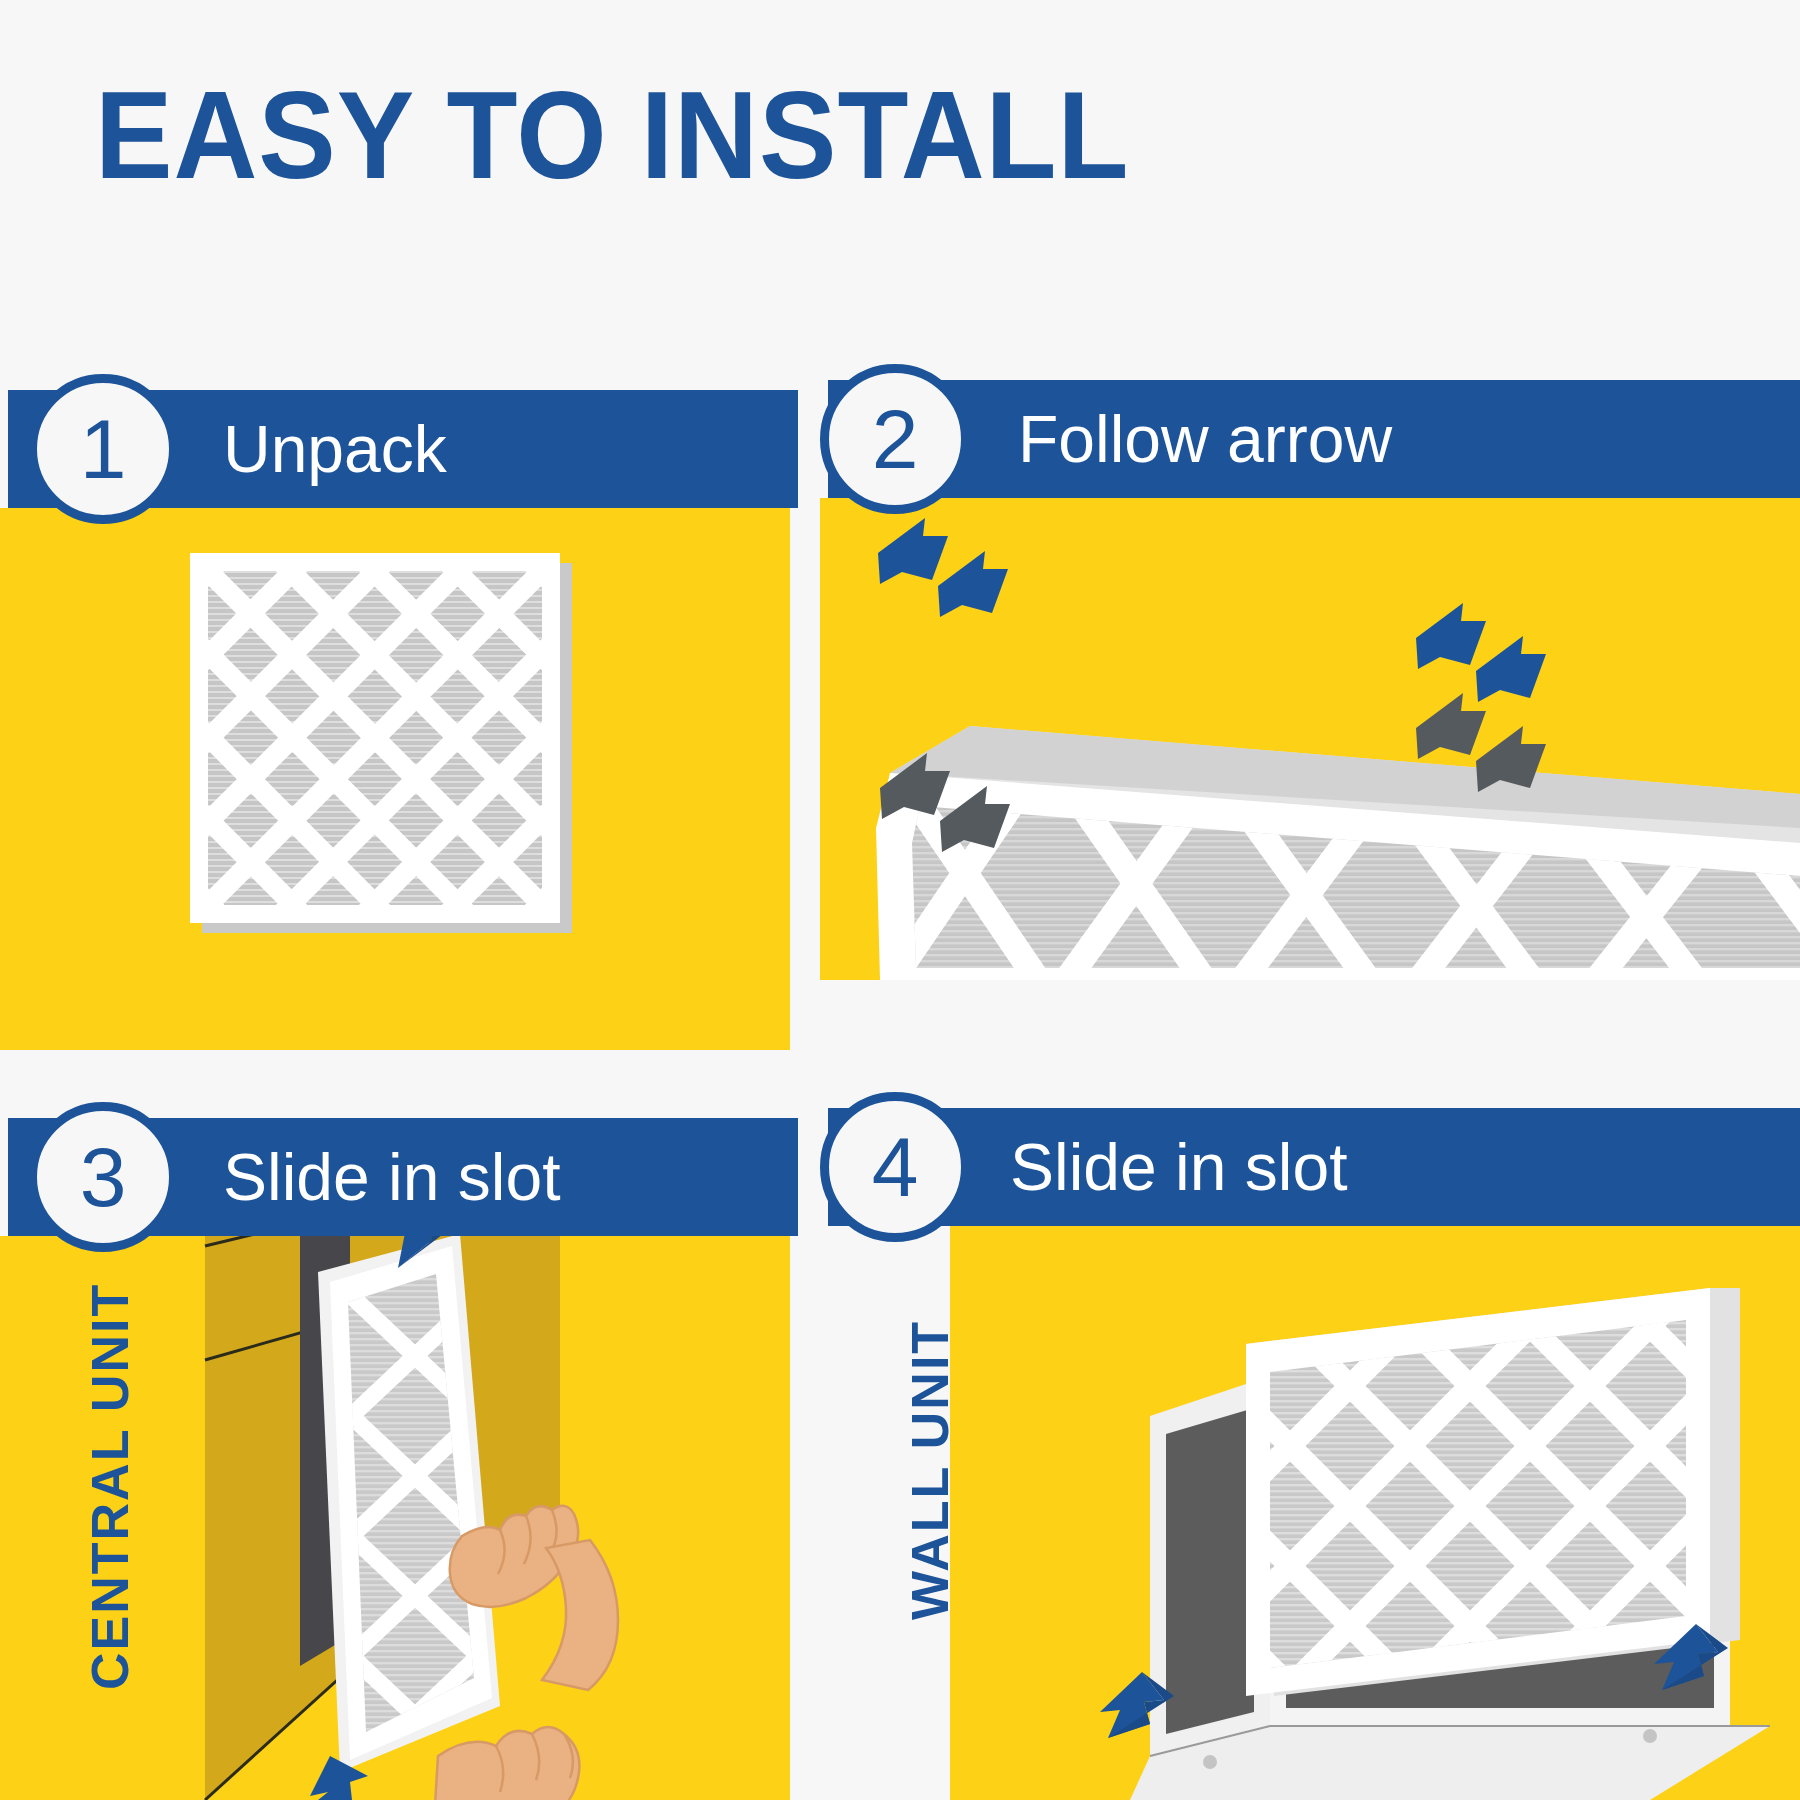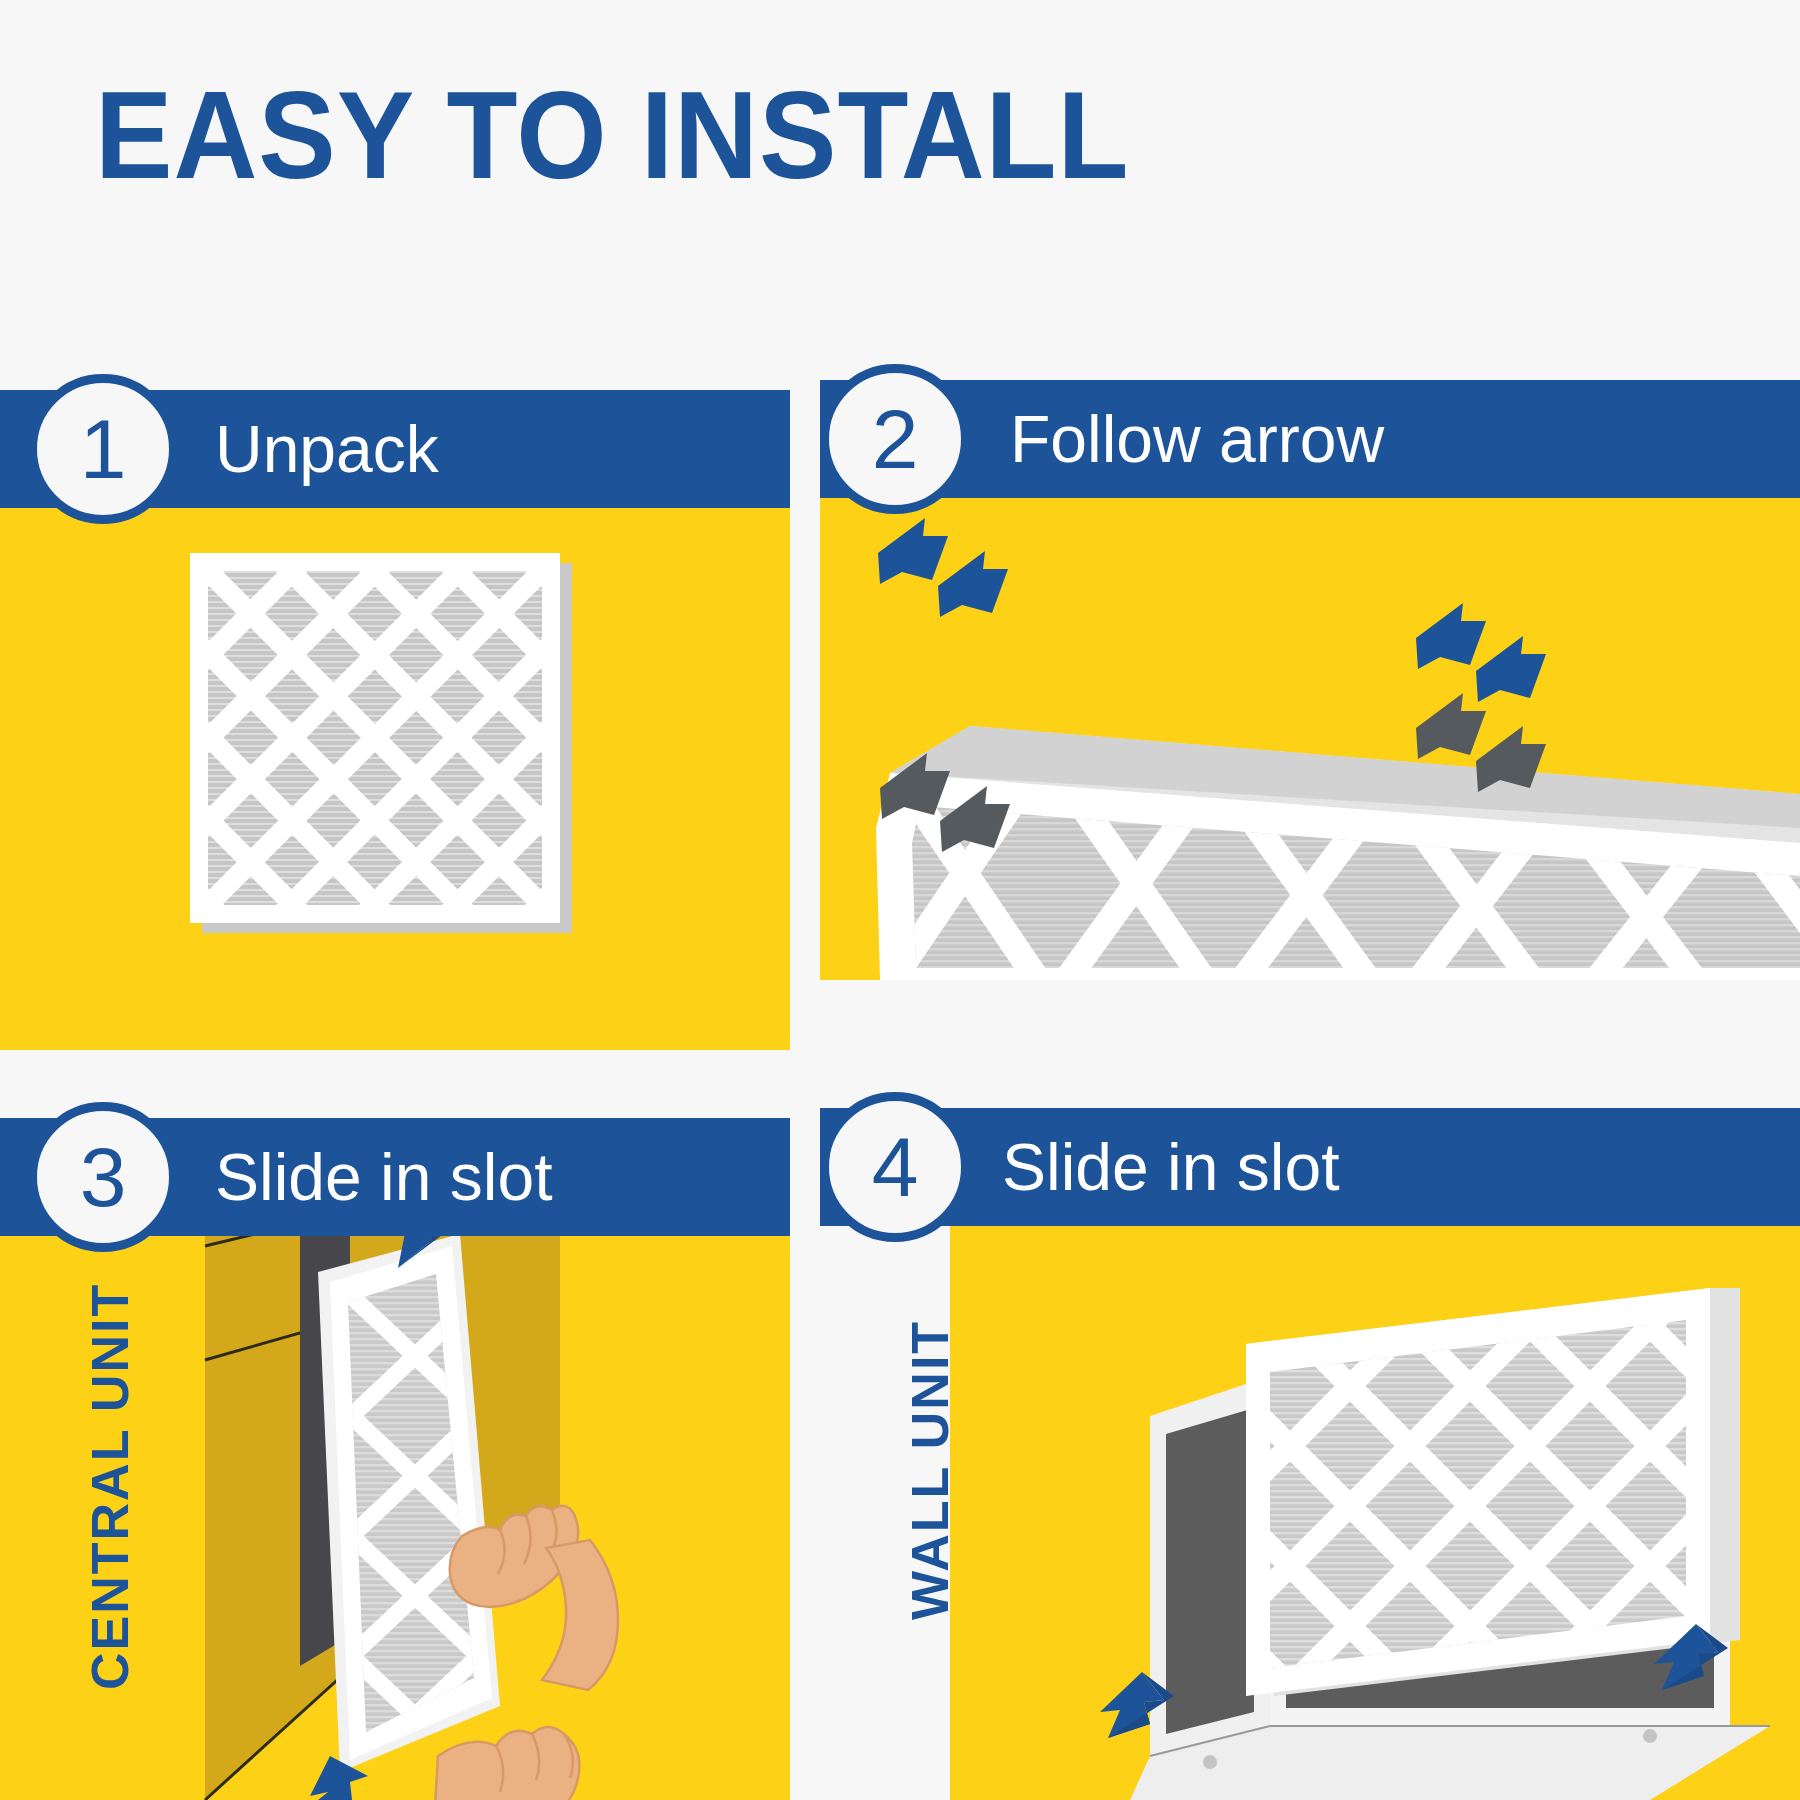--- a/index.html
+++ b/index.html
@@ -27,21 +27,21 @@
 
   
   .panel { position:absolute; }
   #panel-1 { left:0;    top:390px;  width:790px;  height:660px; }
   #panel-2 { left:820px;top:380px;  width:980px;  height:600px; }
   #panel-3 { left:0;    top:1118px; width:790px;  height:682px; }
   #panel-4 { left:820px;top:1108px; width:980px;  height:692px; }
 
   
   .hdr {
-    position:absolute; left:0; top:0;
+    position:absolute; left:8px; top:0;
     height:118px;
     background:#1d5499;
     display:flex; align-items:center;
   }
   #panel-1 .hdr { width:790px; }
   #panel-2 .hdr { width:980px; }
   #panel-3 .hdr { width:790px; }
   #panel-4 .hdr { width:980px; }
 
   .hdr-label {

